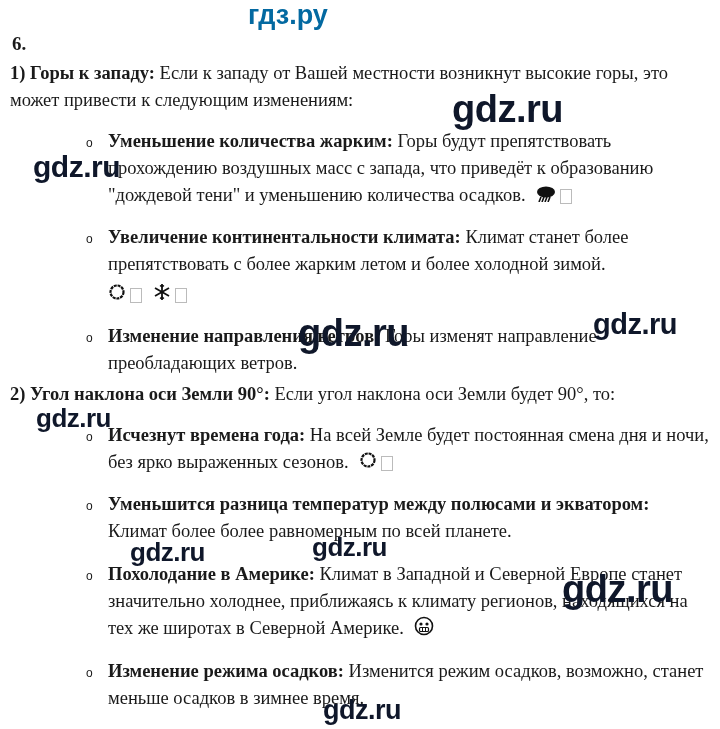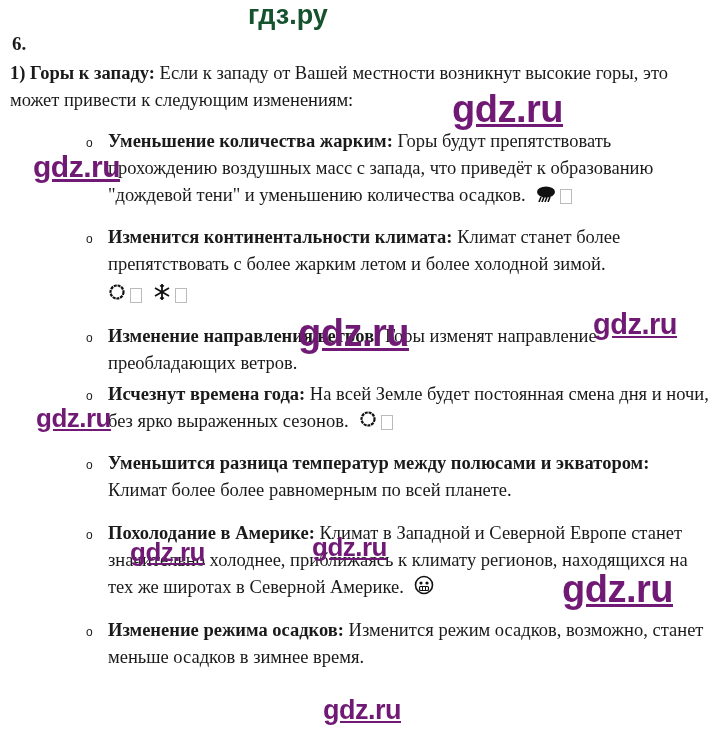--- a/index.html
+++ b/index.html
@@ -1,34 +1,34 @@
 <!DOCTYPE html>
 <html><head>
 <meta charset="utf-8">
 <style>
   html, body { margin: 0; padding: 0; background: #ffffff; }
   body { width: 720px; height: 729px; position: relative; overflow: hidden;
          font-family: "Liberation Serif", "DejaVu Serif", serif; color: #1a1a1a; }
   .site-header { position: absolute; top: 0; left: 0; width: 576px; text-align: center;
                  font-family: "Liberation Sans", "DejaVu Sans", sans-serif; font-weight: bold;
-                 font-size: 27px; line-height: 30px; padding-top: 0px; color: #14532d; }
+                 font-size: 27px; line-height: 30px; padding-top: 0px; color: #0369a1; }
   .task-number { position: absolute; left: 12px; top: 33px; font-weight: bold; font-size: 19px; }
   .content { position: absolute; left: 10px; top: 60px; width: 700px; font-size: 18.5px; line-height: 27px; }
   .section { margin: 0; }
   .section p { margin: 0; }
   .bullet-list { list-style: none; margin: 0; padding: 0; }
   .bullet-item { position: relative; padding-left: 98px; margin: 14px 0 14px 0; }
   .bullet-marker { position: absolute; left: 76px; top: 2px; font-family: "Liberation Sans", sans-serif;
                    font-size: 12px; }
   b { font-weight: bold; }
   .icon { display: inline-block; vertical-align: middle; margin-left: 6px; }
   .placeholder-box { display: inline-block; width: 10px; height: 13px; border: 1px solid #bbb;
                      vertical-align: middle; margin-left: 4px; }
   .watermark { position: absolute; font-family: "Liberation Sans", "DejaVu Sans", sans-serif;
-               font-weight: bold; color: #701a75; letter-spacing: -0.5px; text-decoration: underline; }
+               font-weight: bold; color: #0f172a; letter-spacing: -0.5px; }
   .icon-line { display: block; margin-top: 2px; }
 </style>
 </head>
 <body>
 
 <div class="site-header">гдз.ру</div>
 
 <div class="task-number">6.</div>
 
 <div class="content">
@@ -41,21 +41,21 @@
         <b>Уменьшение количества жарким:</b><span> Горы будут препятствовать прохождению воздушных масс с запада, что приведёт к образованию "дождевой тени" и уменьшению количества осадков.</span>
         <span class="icon">
           <svg width="20" height="16" viewBox="0 0 20 16">
               <ellipse cx="10" cy="6" rx="9" ry="5.5" fill="#111"></ellipse>
               <path d="M5 11 L3 16 M8 11 L6 16 M11 11 L9 16 M14 11 L12 16" stroke="#111" stroke-width="1.6"></path>
             </svg>
         </span><span class="placeholder-box"></span>
       </li>
       <li class="bullet-item">
         <span class="bullet-marker">o</span>
-        <b>Изменится континентальности климата:</b><span> Климат станет более препятствовать с более жарким летом и более холодной зимой.</span>
+        <b>Увеличение континентальности климата:</b><span> Климат станет более препятствовать с более жарким летом и более холодной зимой.</span>
         <span class="icon-line">
           <span class="icon" style="margin-left:0">
             <svg width="18" height="18" viewBox="0 0 18 18">
                 <circle cx="9" cy="9" r="6.5" fill="none" stroke="#111" stroke-width="2.2" stroke-dasharray="3 0.8"></circle>
               </svg>
           </span><span class="placeholder-box"></span>
           <span class="icon">
             <svg width="18" height="18" viewBox="0 0 18 18">
                 <g stroke="#111" stroke-width="1.8">
                   <path d="M9 1 V17"></path>
@@ -71,20 +71,21 @@
         </span>
       </li>
       <li class="bullet-item">
         <span class="bullet-marker">o</span>
         <b>Изменение направления ветров:</b><span> Горы изменят направление преобладающих ветров.</span>
       </li>
     </ul>
   </div>
 
   <div class="section" style="margin-top:-10px;">
+    <p><b>2) Угол наклона оси Земли 90°:</b><span> Если угол наклона оси Земли будет 90°, то:</span></p>
     <ul class="bullet-list" style="margin-top:12px;">
       <li class="bullet-item">
         <span class="bullet-marker">o</span>
         <b>Исчезнут времена года:</b><span> На всей Земле будет постоянная смена дня и ночи, без ярко выраженных сезонов.</span>
         <span class="icon">
           <svg width="18" height="18" viewBox="0 0 18 18">
               <circle cx="9" cy="9" r="6.5" fill="none" stroke="#111" stroke-width="2.2" stroke-dasharray="3 0.8"></circle>
             </svg>
         </span><span class="placeholder-box"></span>
       </li>

